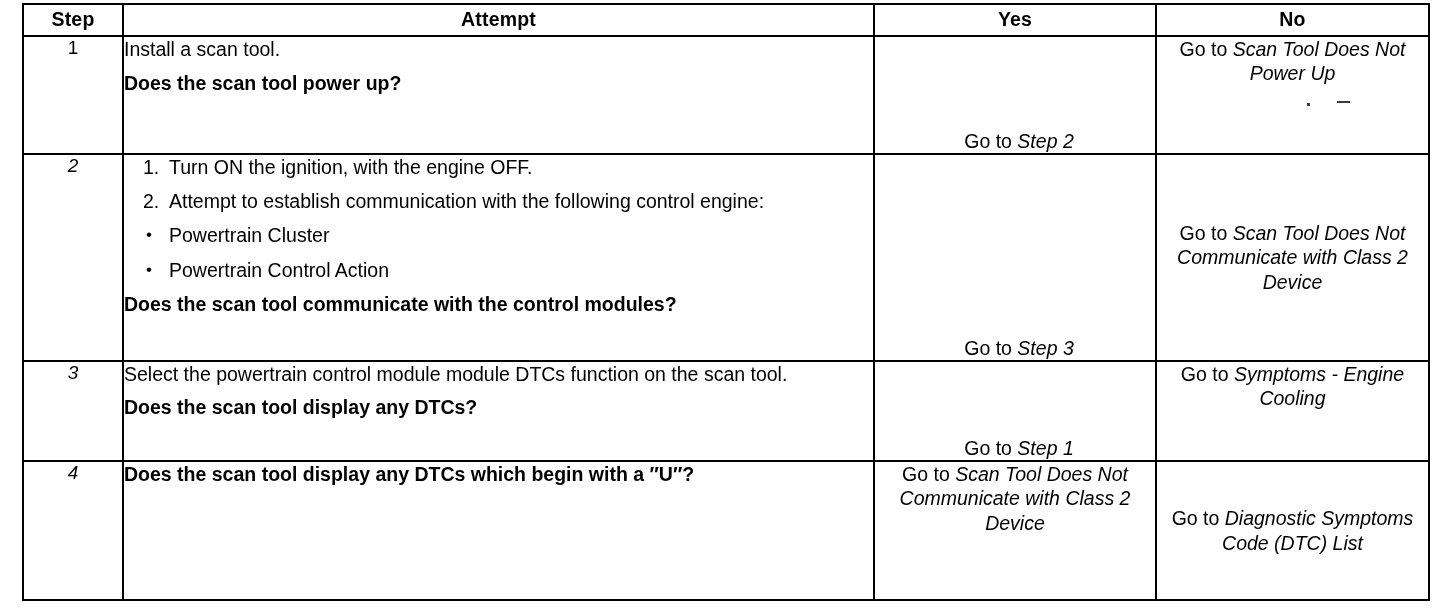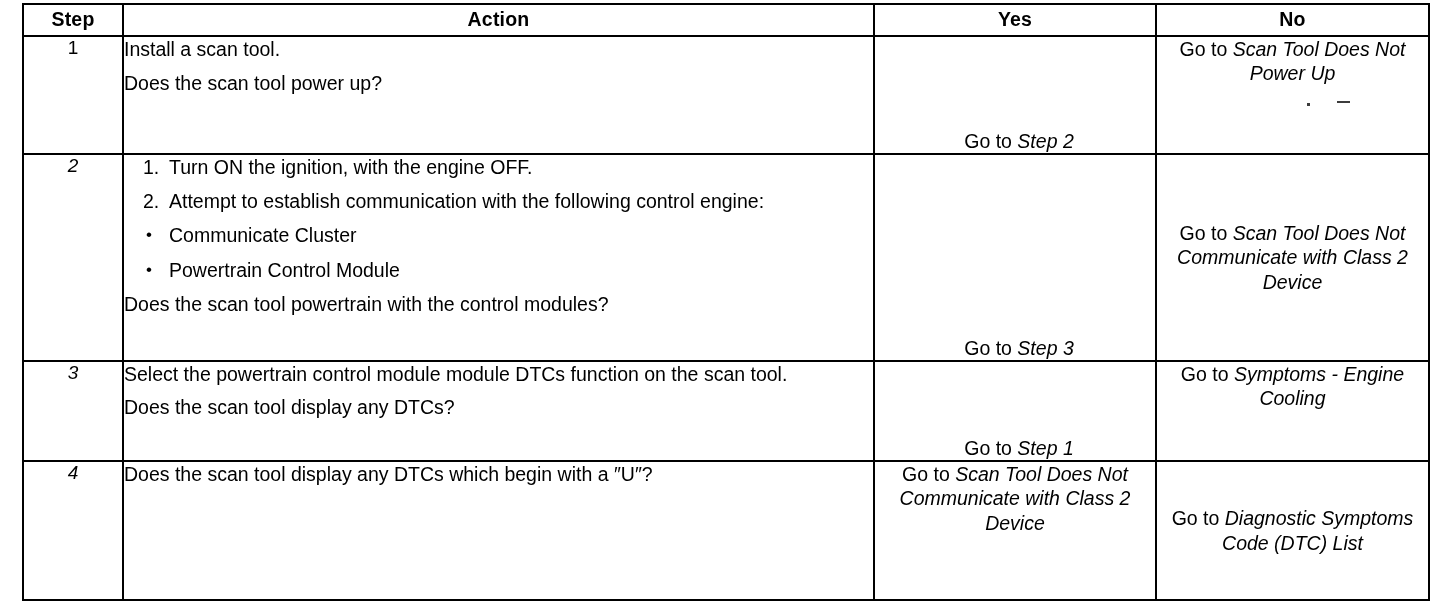--- a/index.html
+++ b/index.html
@@ -70,21 +70,21 @@
   
   td.action {
     padding: 7px 10px 7px 11px;
     font-size: 19.5px;
     line-height: 1.24;
   }
   td.action .ln {
     margin: 0 0 10px 0;
     white-space: normal;
   }
-  td.action .ln:last-child { margin-bottom: 0; }
+  td.action .ln:last-child { margin-bottom: 0; font-weight: bold; }
 
   td.action .tight { margin-bottom: 9px; }
 
   
   td.action .item {
     position: relative;
     padding-left: 45px;
     margin: 0 0 10px 0;
   }
   td.action .item .mk {
@@ -131,21 +131,21 @@
     <colgroup>
       <col class="c-step">
       <col class="c-action">
       <col class="c-yes">
       <col class="c-no">
     </colgroup>
 
     <thead>
       <tr>
         <th class="h-step">Step</th>
-        <th>Action</th>
+        <th>Attempt</th>
         <th>Yes</th>
         <th>No</th>
       </tr>
     </thead>
 
     <tbody>
 
       <tr style="height:118px;">
         <td class="step upright">1</td>
 
@@ -170,27 +170,27 @@
           <div class="item">
             <span class="mk">1.</span>
             <span>Turn ON the ignition, with the engine OFF.</span>
           </div>
           <div class="item">
             <span class="mk">2.</span>
             <span>Attempt to establish communication with the following control engine:</span>
           </div>
           <div class="item bullet">
             <span class="mk">•</span>
-            <span>Communicate Cluster</span>
+            <span>Powertrain Cluster</span>
           </div>
           <div class="item bullet">
             <span class="mk">•</span>
-            <span>Powertrain Control Module</span>
-          </div>
-          <p class="ln">Does the scan tool powertrain with the control modules?</p>
+            <span>Powertrain Control Action</span>
+          </div>
+          <p class="ln">Does the scan tool communicate with the control modules?</p>
         </td>
 
         <td class="branch v-bottom">
           <p class="goto-line"><span>Go to </span><span class="ref">Step 3</span></p>
         </td>
 
         <td class="branch v-middle">
           <p class="goto-line"><span>Go to </span><span class="ref">Scan Tool Does Not Communicate with Class 2 Device</span></p>
         </td>
       </tr>

